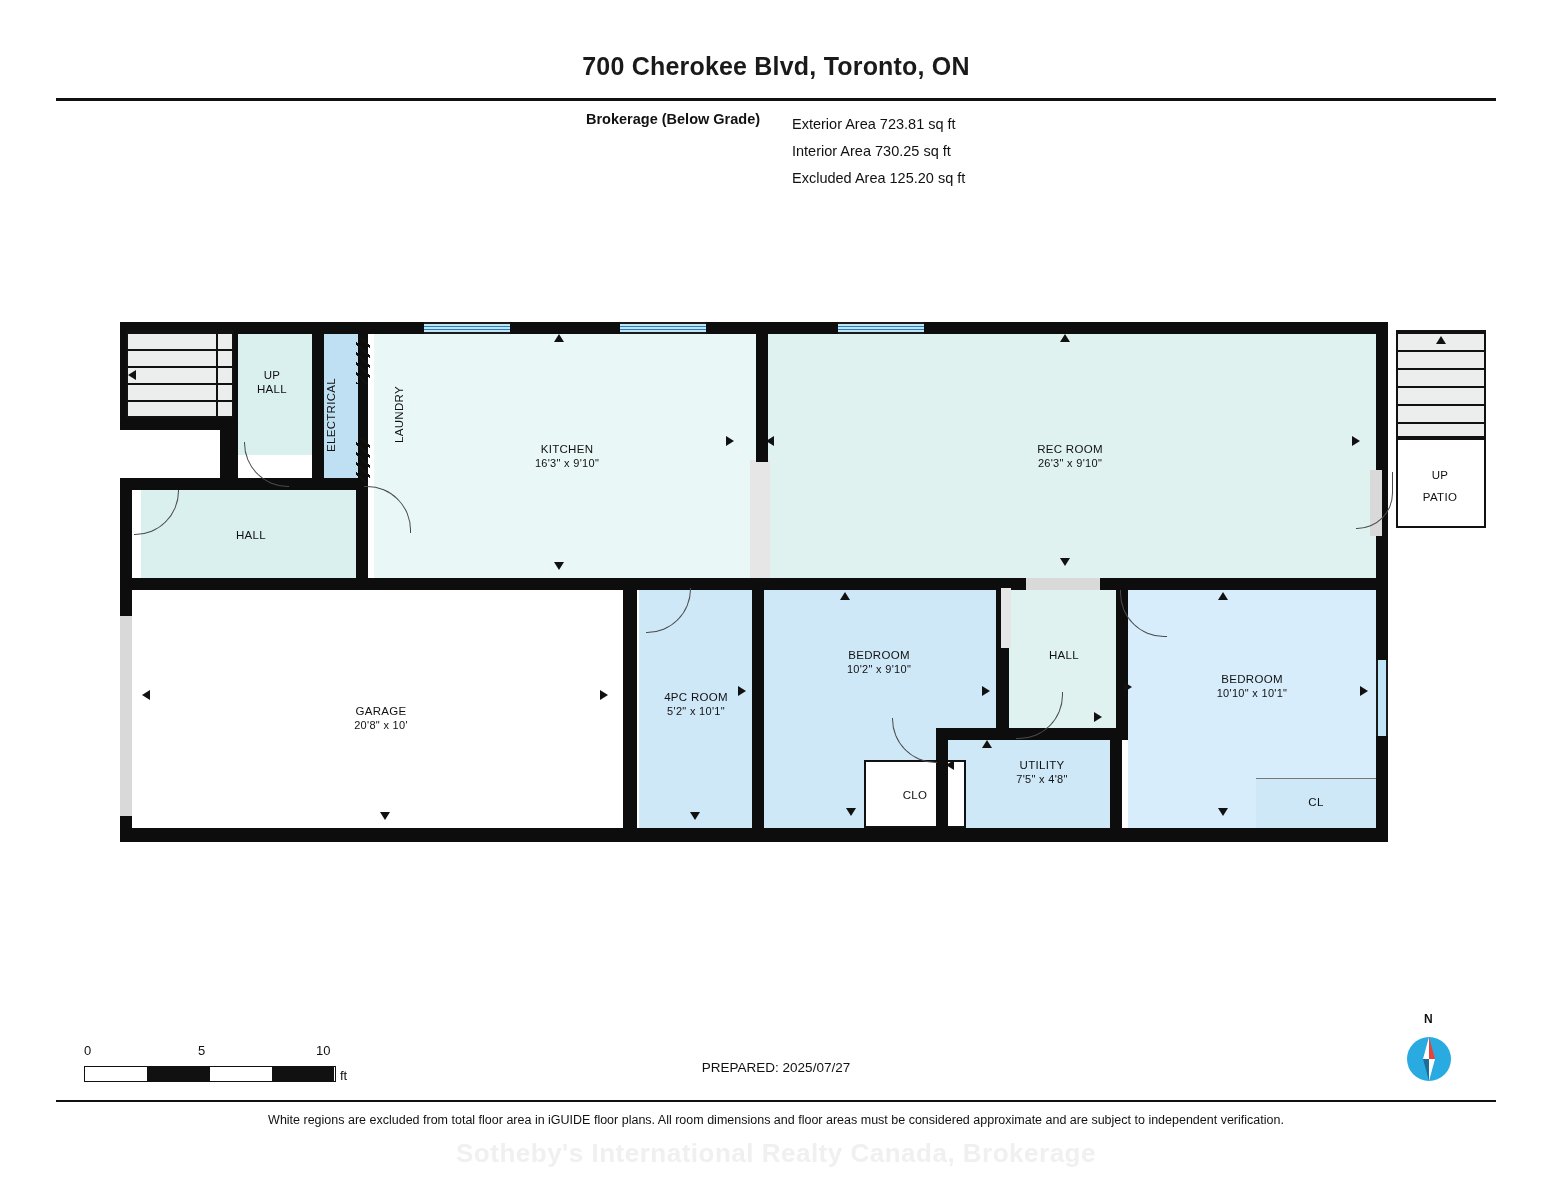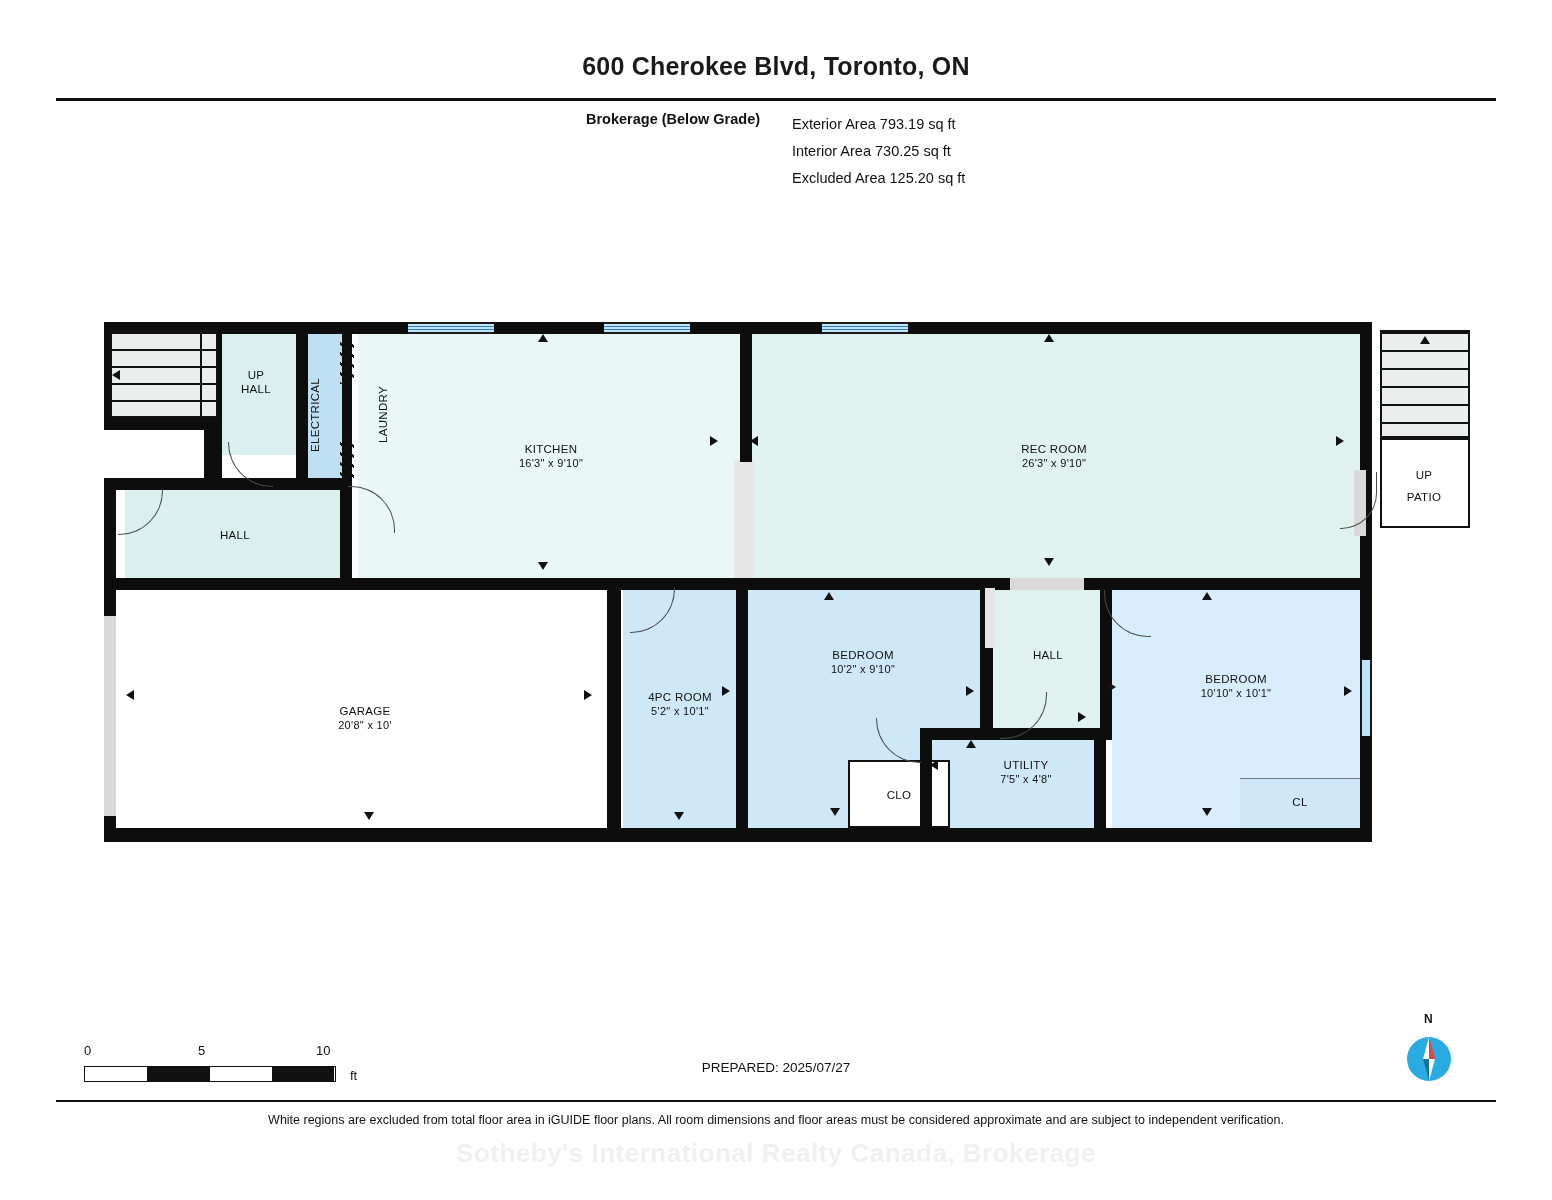--- a/index.html
+++ b/index.html
@@ -3,21 +3,21 @@
 <meta charset="utf-8">
 <style>
   html,body{margin:0;padding:0;}
   body{width:1552px;height:1200px;background:#ffffff;font-family:"Liberation Sans",sans-serif;position:relative;overflow:hidden;}
   .title{position:absolute;top:52px;left:0;width:1552px;text-align:center;font-size:25px;font-weight:bold;color:#1a1a1a;letter-spacing:.2px;}
   .title-rule{position:absolute;top:98px;left:56px;width:1440px;height:3px;background:#111;}
   .meta-label{position:absolute;left:586px;top:111px;font-size:14.5px;font-weight:bold;color:#111;}
   .meta-lines{position:absolute;left:792px;top:111px;font-size:14.5px;color:#111;line-height:27px;}
 
   
-  #plan{position:absolute;left:0;top:300px;width:1392px;height:580px;text-decoration:underline;}
+  #plan{position:absolute;left:16px;top:300px;width:1392px;height:580px;text-decoration:underline;}
   .wall{position:absolute;background:#0d0d0d;}
   .room{position:absolute;box-sizing:border-box;}
   .lbl{position:absolute;text-align:center;font-size:11.5px;color:#111;line-height:14px;letter-spacing:.3px;}
   .dim{font-size:11px;}
   .vert{writing-mode:vertical-rl;transform:rotate(180deg);}
   .win{position:absolute;background:#bfe4f5;border-top:2px solid #1a1a1a;border-bottom:2px solid #1a1a1a;box-sizing:border-box;}
   .win i{display:block;height:1px;background:#2b7fb8;margin:2px 0;}
   .winv{position:absolute;background:#bfe4f5;border-left:2px solid #1a1a1a;border-right:2px solid #1a1a1a;box-sizing:border-box;}
   .door{position:absolute;border:1.6px solid #4a4a4a;border-radius:0;}
   .arrow{position:absolute;width:0;height:0;}
@@ -35,25 +35,25 @@
   .prepared{position:absolute;top:1060px;left:0;width:1552px;text-align:center;font-size:13.5px;color:#111;}
   .disclaimer{position:absolute;top:1113px;left:0;width:1552px;text-align:center;font-size:12.5px;color:#111;}
   .foot-rule{position:absolute;top:1100px;left:56px;width:1440px;height:1.5px;background:#111;}
   .watermark{position:absolute;top:1138px;left:0;width:1552px;text-align:center;font-size:26px;font-weight:bold;color:#f0f0f0;letter-spacing:.5px;}
   .compass{position:absolute;left:1398px;top:1028px;width:62px;height:62px;}
   .compass .n{position:absolute;top:-16px;left:26px;font-size:12px;font-weight:bold;color:#111;}
 </style>
 </head>
 <body>
 
-<div class="title">600 Cherokee Blvd, Toronto, ON</div>
+<div class="title">700 Cherokee Blvd, Toronto, ON</div>
 <div class="title-rule"></div>
 <div class="meta-label">Brokerage (Below Grade)</div>
 <div class="meta-lines">
-  <div>Exterior Area 793.19 sq ft</div>
+  <div>Exterior Area 723.81 sq ft</div>
   <div>Interior Area 730.25 sq ft</div>
   <div>Excluded Area 125.20 sq ft</div>
 </div>
 
 <div id="plan">
 
   <div class="room" style="left:213px;top:30px;width:86px;height:125px;background:#d9f0ef;"></div>
 
   <div class="room" style="left:307px;top:30px;width:36px;height:152px;background:#bfe0f2;"></div>
 
@@ -253,21 +253,21 @@
   </div>
 </div>
 
 <div class="scalenum" style="left:84px;top:1043px;">0</div>
 <div class="scalenum" style="left:198px;top:1043px;">5</div>
 <div class="scalenum" style="left:316px;top:1043px;">10</div>
 <div class="scalebar">
   <span style="left:62px;width:63px;"></span>
   <span style="left:187px;width:62px;"></span>
 </div>
-<div class="scalenum" style="left:350px;top:1068px;">ft</div>
+<div class="scalenum" style="left:340px;top:1068px;">ft</div>
 
 <div class="prepared">PREPARED: 2025/07/27</div>
 
 <div class="compass">
   <div class="n">N</div>
   <svg width="62" height="62" viewBox="0 0 62 62">
     <circle cx="31" cy="31" r="22" fill="#29abe2"></circle>
     <polygon points="31,9 25,31 31,31" fill="#ffffff"></polygon>
     <polygon points="31,9 37,31 31,31" fill="#e8413a"></polygon>
     <polygon points="31,53 25,31 31,31" fill="#1b6f96"></polygon>

